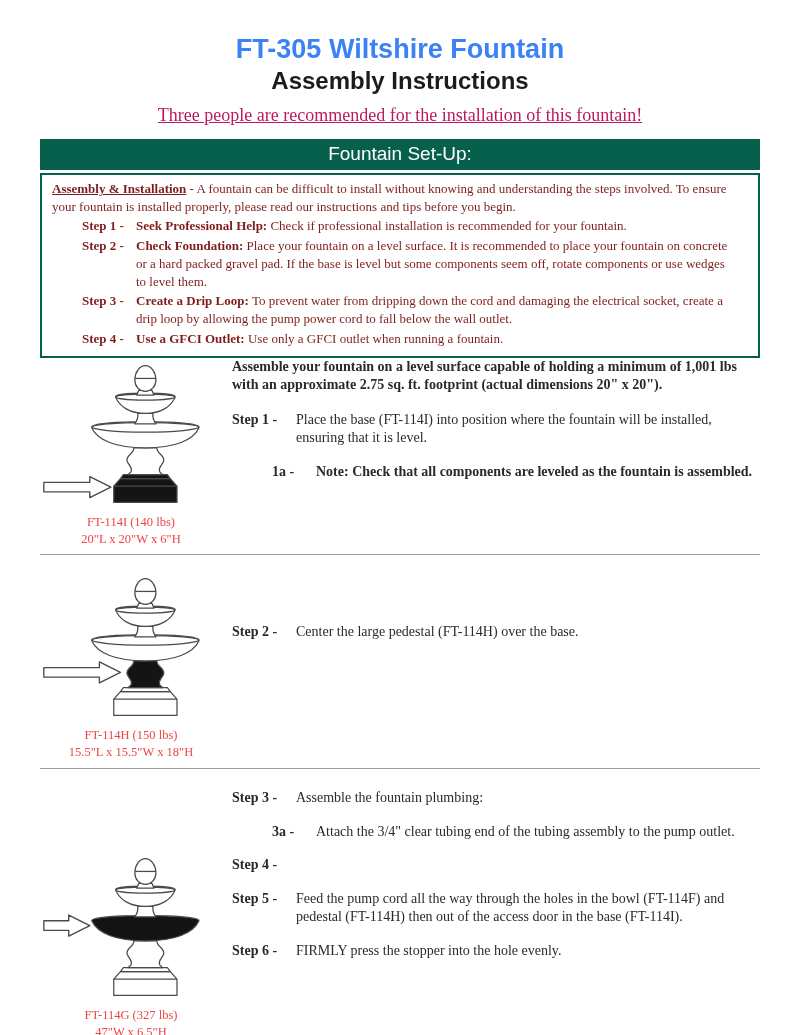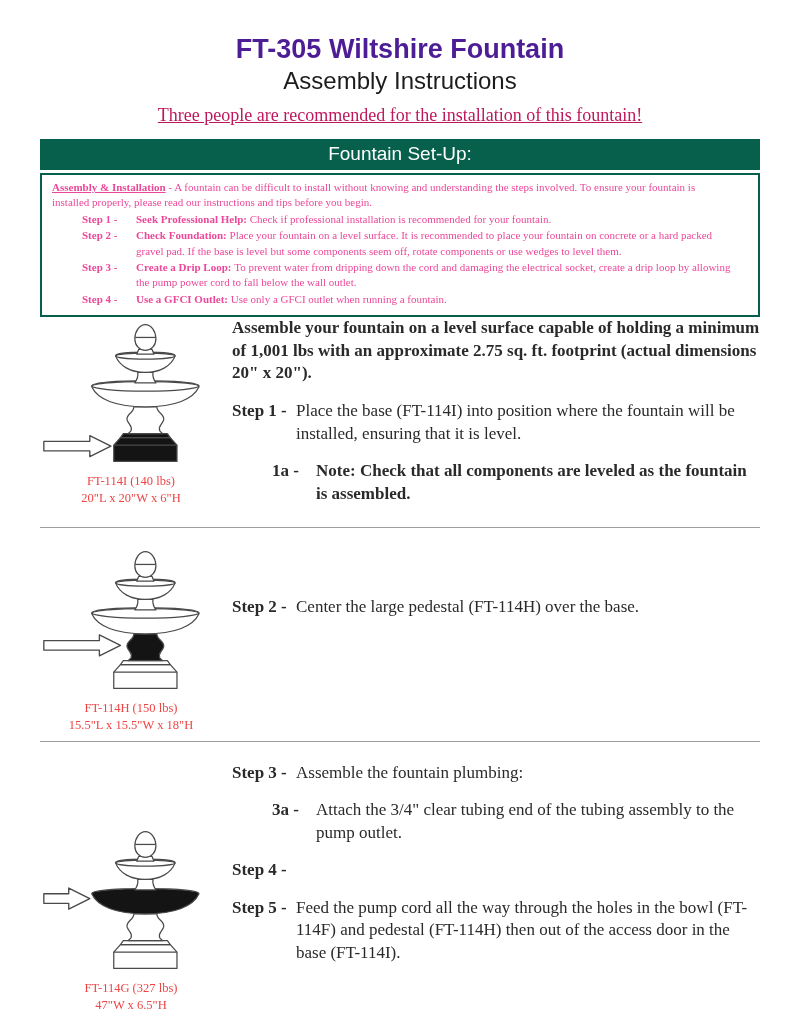--- a/index.html
+++ b/index.html
@@ -7,51 +7,51 @@
   body {
     width: 800px; height: 1035px; overflow: hidden;
     font-family: "Liberation Serif", serif;
     color: #2b2b2b;
   }
   .page { padding: 30px 40px 0 40px; }
 
   
   .title {
     text-align: center; font-family: "Liberation Sans", sans-serif;
-    font-weight: bold; font-size: 27px; color: #4c1d95; margin: 4px 0 2px;
+    font-weight: bold; font-size: 27px; color: #3b82f6; margin: 4px 0 2px;
   }
   .subtitle {
     text-align: center; font-family: "Liberation Sans", sans-serif;
-    font-weight: normal; font-size: 24px; color: #1c1c1c; margin: 0 0 10px;
+    font-weight: bold; font-size: 24px; color: #1c1c1c; margin: 0 0 10px;
   }
   .notice {
     text-align: center; font-weight: normal; font-size: 18px;
     text-decoration: underline; color: #be185d; margin: 0 0 13px;
   }
 
   
   .banner {
     color: #ffffff; font-family: "Liberation Sans", sans-serif;
     font-size: 19px; text-align: center; padding: 4px 8px 5px;
     margin-bottom: 3px;
   }
   .setup-box {
     border: 2px solid #06604B; padding: 5px 26px 7px 10px;
-    font-size: 11px; line-height: 1.4; color: #ec4899;
+    font-size: 13px; line-height: 1.4; color: #7f1d1d;
   }
   .setup-intro { margin: 0; }
   .setup-intro b u { text-decoration: underline; }
   .box-steps .step-row { display: flex; margin: 1px 0 1px 30px; }
   .box-steps .step-label { flex: 0 0 54px; font-weight: bold; }
   .box-steps .step-text b { font-weight: bold; }
 
   
   .section { display: flex; }
   .fig-col { flex: 0 0 178px; text-align: center; }
-  .content-col { flex: 1 1 auto; padding-left: 10px; font-size: 17px; line-height: 1.32; color: #2a2a2a; }
+  .content-col { flex: 1 1 auto; padding-left: 10px; font-size: 14px; line-height: 1.32; color: #2a2a2a; }
   .fig-caption { font-size: 12.5px; line-height: 1.35; color: #ef4444; margin-top: 4px; }
 
   .sec-intro { font-weight: bold; margin: 0 0 16px 0; }
   .sec-steps .step-row { display: flex; margin-bottom: 15px; }
   .sec-steps .step-label { flex: 0 0 64px; font-weight: bold; white-space: nowrap; }
   .sec-steps .step-row.indent { margin-left: 40px; }
   .sec-steps .step-row.indent .step-label { flex: 0 0 44px; }
   .step-text.bold { font-weight: bold; }
 
   .divider { border: none; border-top: 1px solid #9d9d9d; margin: 7px 0 8px; }
@@ -240,17 +240,21 @@
             <span class="step-label">3a -</span>
             <div class="step-text">Attach the 3/4" clear tubing end of the tubing assembly to the pump outlet.</div>
           </div>
           <div class="step-row">
             <span class="step-label">Step 4 -</span>
           </div>
           <div class="step-row">
             <span class="step-label">Step 5 -</span>
             <div class="step-text">Feed the pump cord all the way through the holes in the bowl (FT-114F) and pedestal (FT-114H) then out of the access door in the base (FT-114I).</div>
           </div>
+          <div class="step-row">
+            <span class="step-label">Step 6 -</span>
+            <div class="step-text">FIRMLY press the stopper into the hole evenly.</div>
+          </div>
         </div>
     </div>
   </div>
 
 </div>
 
 </body></html>

